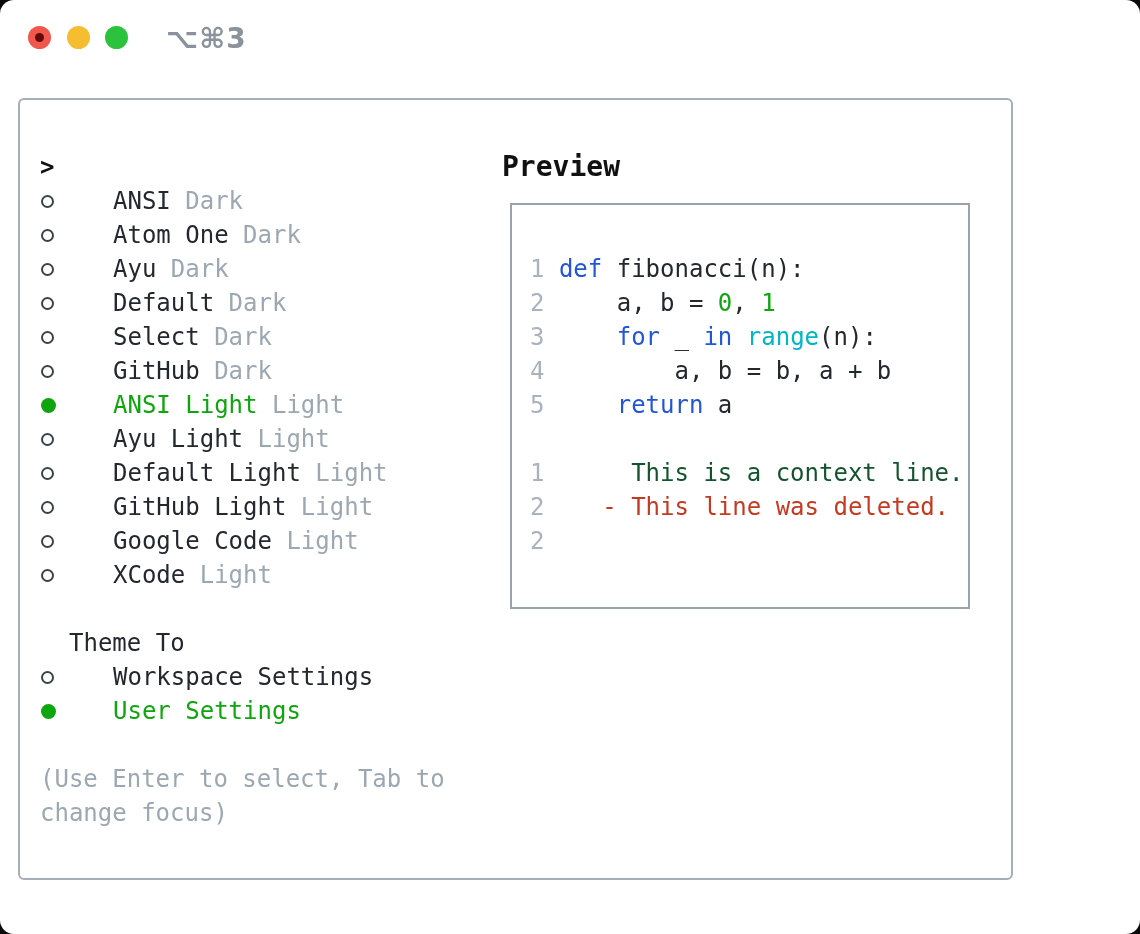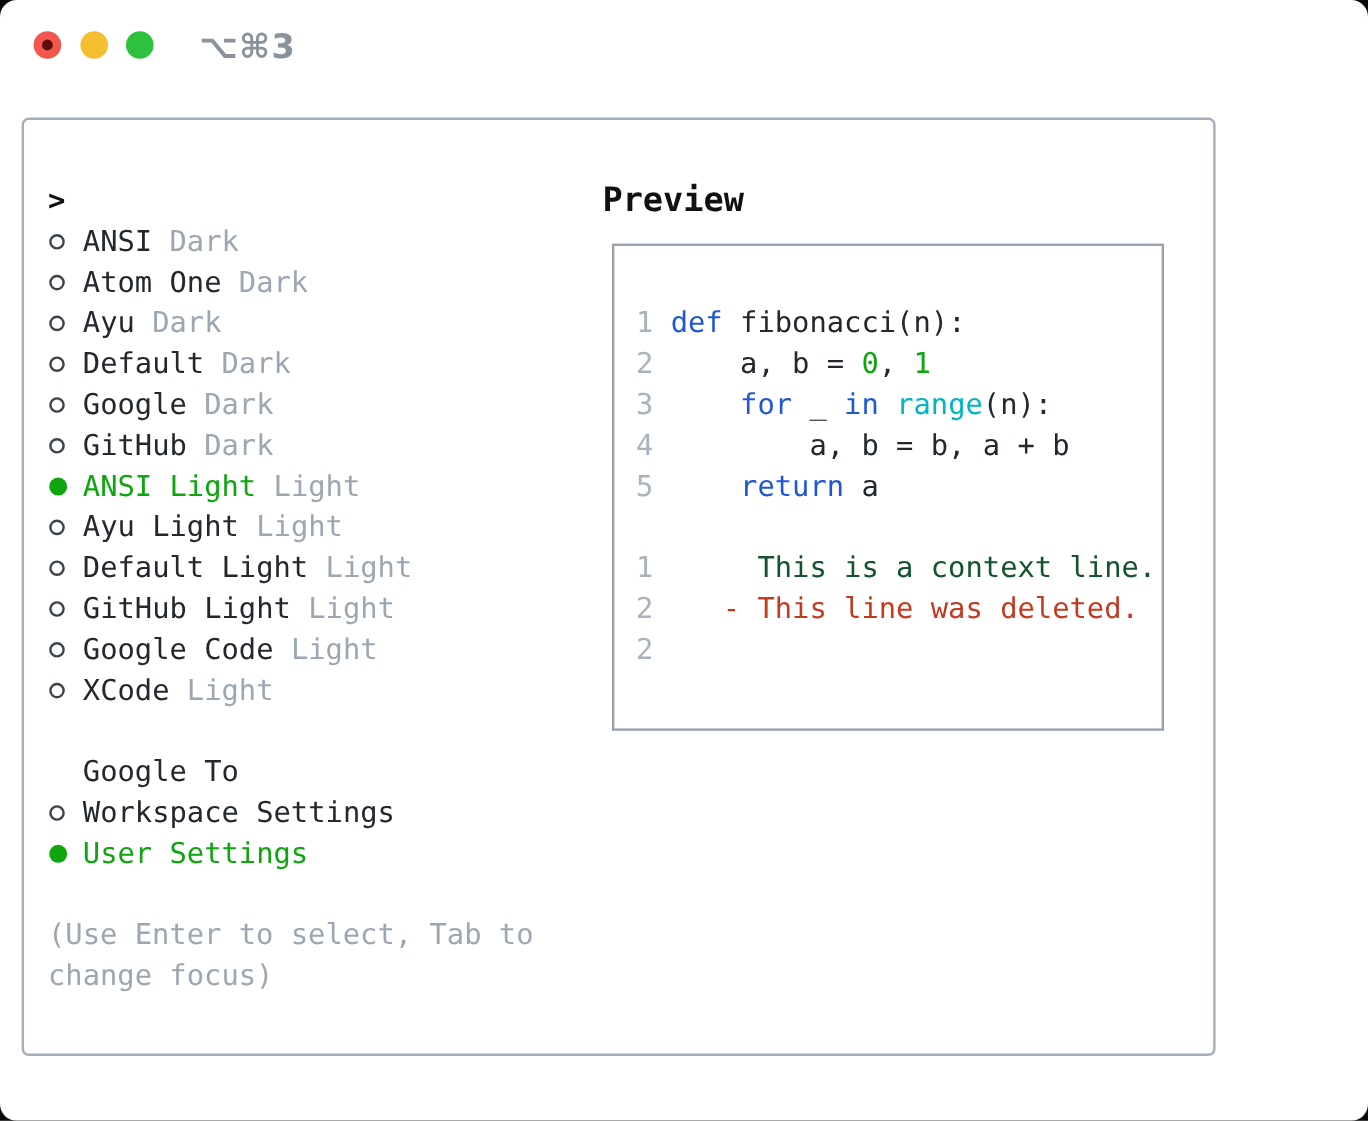--- a/index.html
+++ b/index.html
@@ -46,21 +46,21 @@
   .row{height:34px;display:flex;align-items:center;white-space:pre;
        font-size:24px;line-height:34px;color:var(--c-text);}
   .gutter{display:inline-flex;width:29px;flex:0 0 29px;align-items:center;}
   .circle{width:13px;height:13px;border:2px solid var(--c-circle);border-radius:50%;margin-left:1px;}
   .circle.sel{width:15px;height:15px;border:none;background:var(--c-green);}
   .caret{font-weight:bold;color:#111;}
   .left-col{position:absolute;left:20px;top:50px;}
   .row.title{font-weight:bold;color:#111;}
   .row .tag{color:var(--c-dim);}
   .row.selected .name{color:var(--c-green);}
-  .row .name{color:var(--c-text);}
+  .row .name{color:var(--c-text);margin-left:44px;}
   .row.hint{color:var(--c-dim);}
   .spacer{height:34px;}
   
   .preview-title{
     position:absolute;left:482px;top:50px;height:34px;line-height:34px;
     font-size:28px;font-weight:bold;color:#111;white-space:pre;
   }
   .preview-box{
     position:absolute;left:490px;top:103px;width:460px;height:406px;
     border:2px solid var(--c-box-border);background:#fff;
@@ -92,32 +92,32 @@
 
     <div class="left-col">
       <div class="row title">
         <span class="gutter"><span class="caret">&gt;</span></span>
       </div>
       <div id="theme-rows">
           <div class="row"><span class="gutter"><span class="circle"></span></span><span class="name">ANSI</span><span class="pl"> </span><span class="tag">Dark</span></div>
           <div class="row"><span class="gutter"><span class="circle"></span></span><span class="name">Atom One</span><span class="pl"> </span><span class="tag">Dark</span></div>
           <div class="row"><span class="gutter"><span class="circle"></span></span><span class="name">Ayu</span><span class="pl"> </span><span class="tag">Dark</span></div>
           <div class="row"><span class="gutter"><span class="circle"></span></span><span class="name">Default</span><span class="pl"> </span><span class="tag">Dark</span></div>
-          <div class="row"><span class="gutter"><span class="circle"></span></span><span class="name">Google</span><span class="pl"> </span><span class="tag">Dark</span></div>
+          <div class="row"><span class="gutter"><span class="circle"></span></span><span class="name">Select</span><span class="pl"> </span><span class="tag">Dark</span></div>
           <div class="row"><span class="gutter"><span class="circle"></span></span><span class="name">GitHub</span><span class="pl"> </span><span class="tag">Dark</span></div>
           <div class="row selected"><span class="gutter"><span class="circle sel"></span></span><span class="name">ANSI Light</span><span class="pl"> </span><span class="tag">Light</span></div>
           <div class="row"><span class="gutter"><span class="circle"></span></span><span class="name">Ayu Light</span><span class="pl"> </span><span class="tag">Light</span></div>
           <div class="row"><span class="gutter"><span class="circle"></span></span><span class="name">Default Light</span><span class="pl"> </span><span class="tag">Light</span></div>
           <div class="row"><span class="gutter"><span class="circle"></span></span><span class="name">GitHub Light</span><span class="pl"> </span><span class="tag">Light</span></div>
           <div class="row"><span class="gutter"><span class="circle"></span></span><span class="name">Google Code</span><span class="pl"> </span><span class="tag">Light</span></div>
           <div class="row"><span class="gutter"><span class="circle"></span></span><span class="name">XCode</span><span class="pl"> </span><span class="tag">Light</span></div>
         </div>
       <div class="spacer"></div>
       <div class="row">
-        <span class="gutter"></span><span>Google To</span>
+        <span class="gutter"></span><span>Theme To</span>
       </div>
       <div id="apply-rows">
           <div class="row"><span class="gutter"><span class="circle"></span></span><span class="name">Workspace Settings</span></div>
           <div class="row selected"><span class="gutter"><span class="circle sel"></span></span><span class="name">User Settings</span></div>
         </div>
       <div class="spacer"></div>
       <div id="hint-rows">
           <div class="row hint">(Use Enter to select, Tab to</div>
           <div class="row hint">change focus)</div>
         </div>

